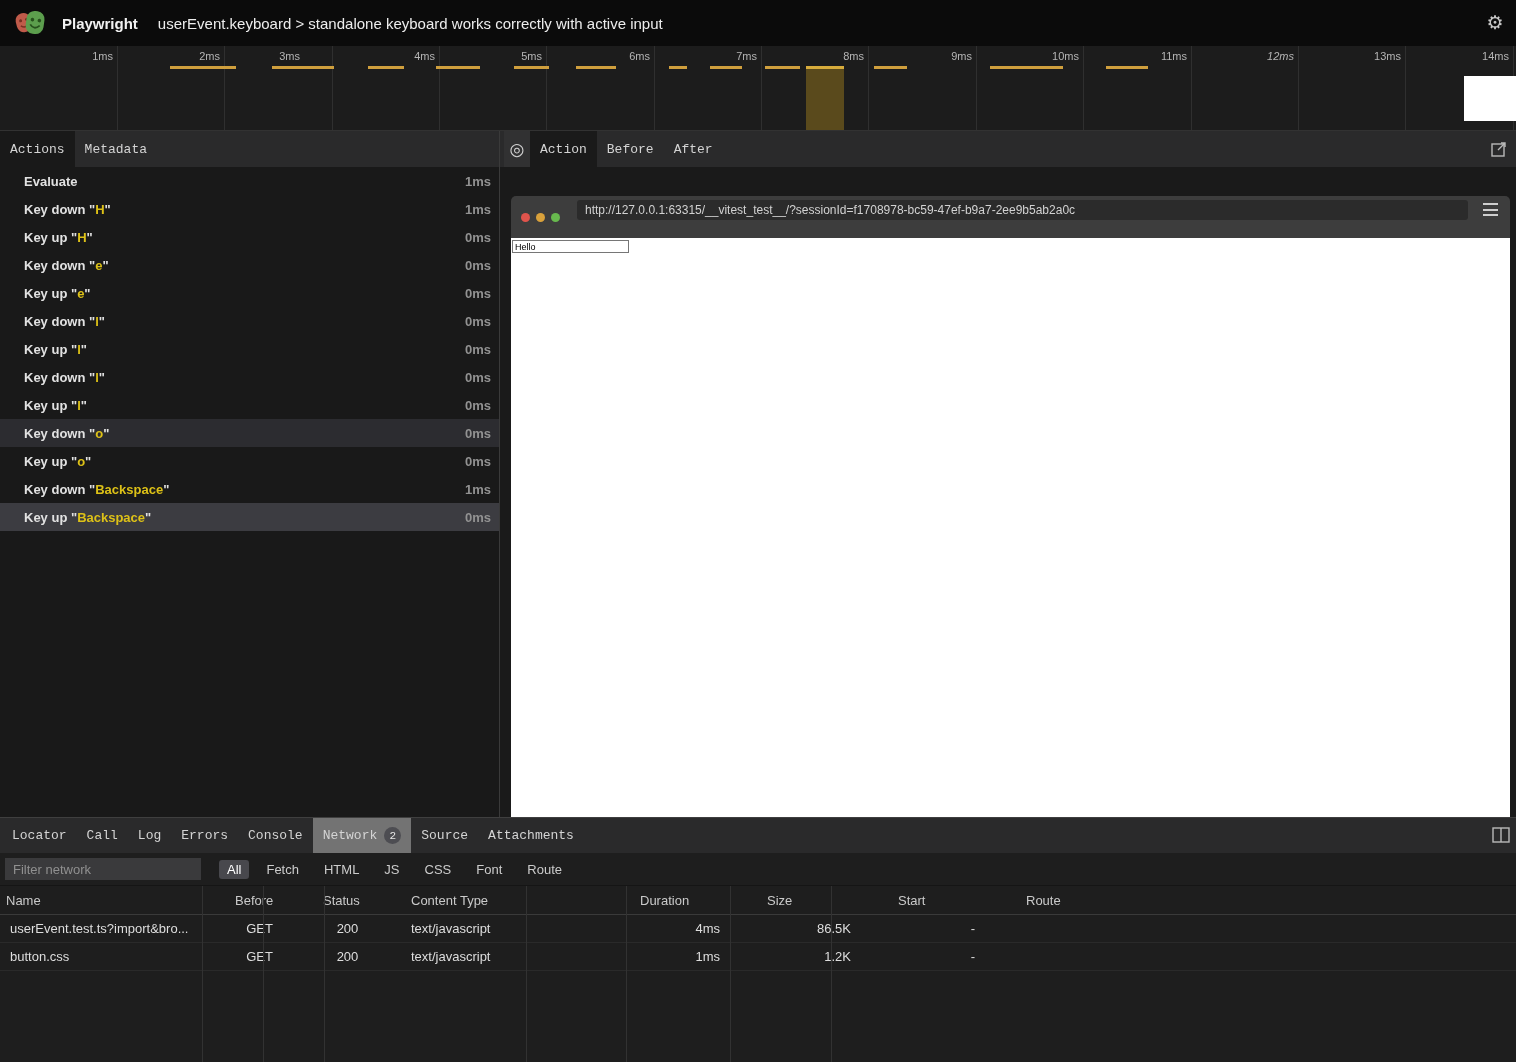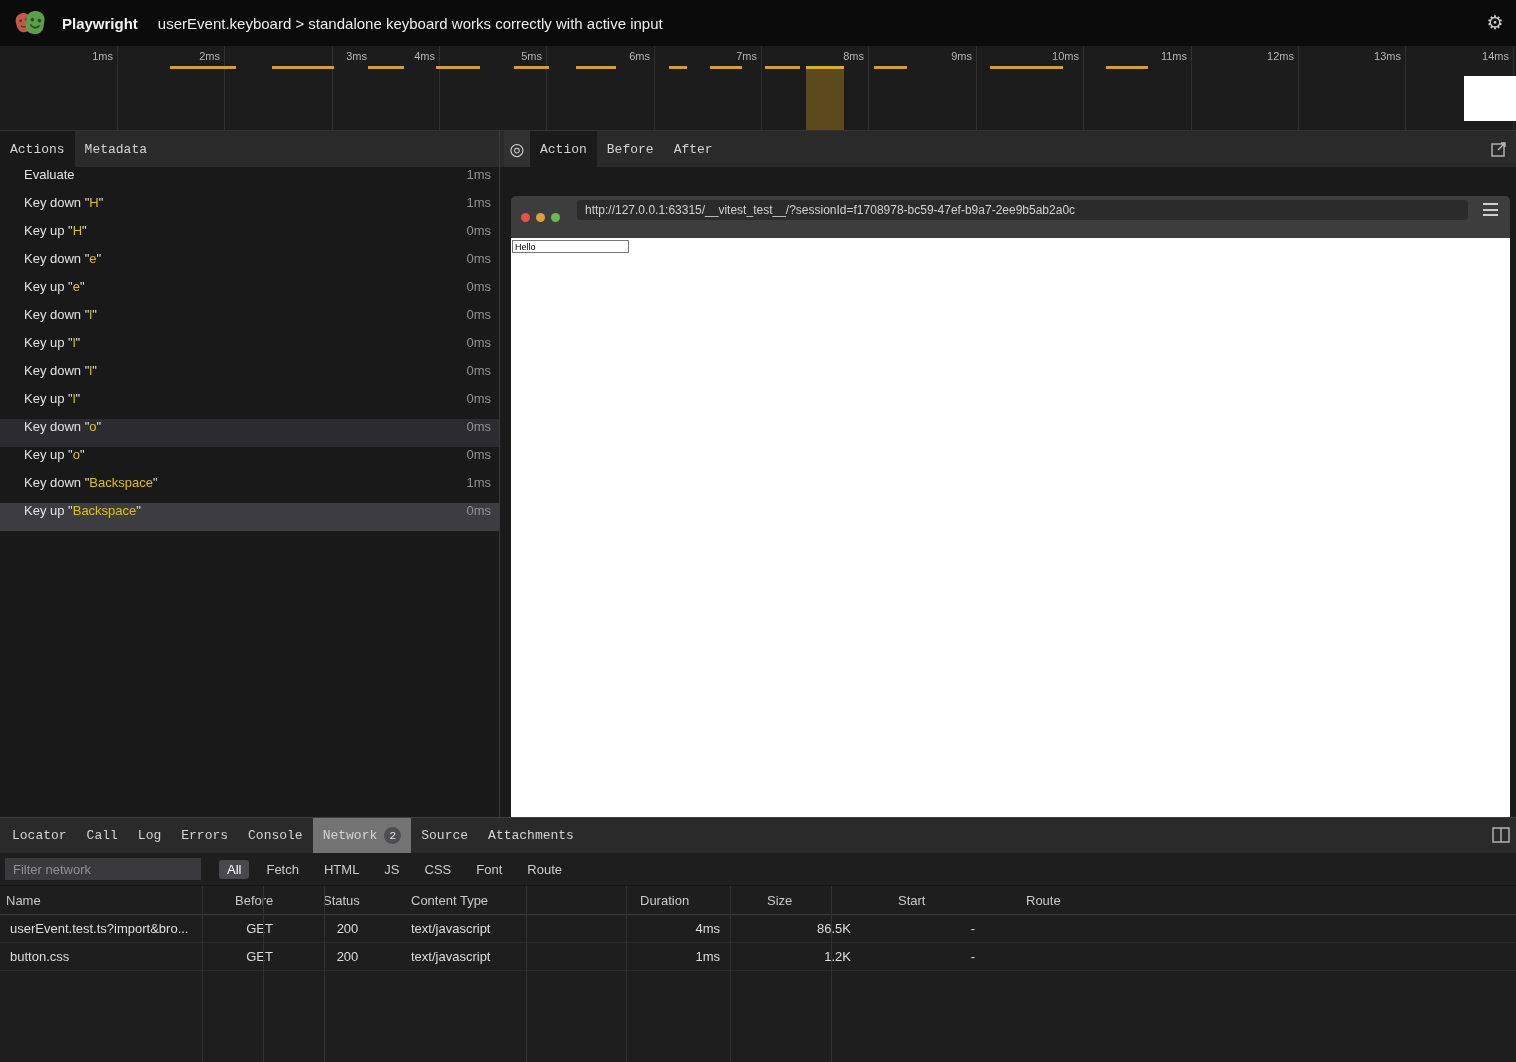--- a/index.html
+++ b/index.html
@@ -35,21 +35,21 @@
   .tab { display:flex; align-items:center; padding:0 10px; color:#d4d4d4; cursor:pointer; white-space:nowrap;font-family:Liberation Mono, monospace; }
   .tab.active { background:#191919; }
   .right-panel .tab.active { background:#1a1a1a; }
 
   .target-btn { width:26px; margin-left:4px; display:flex; align-items:center; justify-content:center;
                 color:#cfcfcf; font-size:17px; background:#313132; cursor:pointer; }
   .extlink-btn { position:absolute; right:8px; top:9px; width:18px; height:18px; cursor:pointer; }
 
   
   .action-list { position:absolute; left:0; top:36px; width:499px; bottom:0; overflow:hidden; }
-  .arow { height:28px; display:flex; align-items:flex-start; padding:0 8px 0 24px; cursor:pointer; }
+  .arow { height:28px; display:flex; align-items:center; padding:0 8px 0 24px; cursor:pointer;font-weight:bold; }
   .arow.hovered  { background:#2c2c30; }
   .arow.selected { background:#3c3c41; }
   .arow .t { color:#e2e2e2; }
   .arow .q { color:#e2e2e2; }
   .arow .key { color:#ddc117; }
   .arow .sp { flex:1; }
   .arow .dur { color:#929292; }
 
   
   .snapshot { position:absolute; left:0; top:36px; right:0; bottom:0; }
@@ -116,39 +116,39 @@
   <span class="test-title">userEvent.keyboard &gt; standalone keyboard works correctly with active input</span>
   <span class="gear">⚙</span>
 </div>
 
 <div class="timeline">
     <div class="tl-grid" style="left: 117px;"></div>
     <div class="tl-label" style="right: 1403px;">1ms</div>
     <div class="tl-grid" style="left: 224px;"></div>
     <div class="tl-label" style="right: 1296px;">2ms</div>
     <div class="tl-grid" style="left: 332px;"></div>
-    <div class="tl-label" style="right: 1149px;">3ms</div>
+    <div class="tl-label" style="right: 1216px;">3ms</div>
     <div class="tl-grid" style="left: 439px;"></div>
     <div class="tl-label" style="right: 1081px;">4ms</div>
     <div class="tl-grid" style="left: 546px;"></div>
     <div class="tl-label" style="right: 974px;">5ms</div>
     <div class="tl-grid" style="left: 654px;"></div>
     <div class="tl-label" style="right: 866px;">6ms</div>
     <div class="tl-grid" style="left: 761px;"></div>
     <div class="tl-label" style="right: 759px;">7ms</div>
     <div class="tl-grid" style="left: 868px;"></div>
     <div class="tl-label" style="right: 652px;">8ms</div>
     <div class="tl-grid" style="left: 976px;"></div>
     <div class="tl-label" style="right: 544px;">9ms</div>
     <div class="tl-grid" style="left: 1083px;"></div>
     <div class="tl-label" style="right: 437px;">10ms</div>
     <div class="tl-grid" style="left: 1191px;"></div>
     <div class="tl-label" style="right: 329px;">11ms</div>
     <div class="tl-grid" style="left: 1298px;"></div>
-    <div class="tl-label" style="right: 222px;">12ms</div>
+    <div class="tl-label" style="right: 222px; font-style: italic;">12ms</div>
     <div class="tl-grid" style="left: 1405px;"></div>
     <div class="tl-label" style="right: 115px;">13ms</div>
     <div class="tl-grid" style="left: 1513px;"></div>
     <div class="tl-label" style="right: 7px;">14ms</div>
     <div class="tl-tick" style="left: 170px; width: 66px;"></div>
     <div class="tl-tick" style="left: 272px; width: 62px;"></div>
     <div class="tl-tick" style="left: 368px; width: 36px;"></div>
     <div class="tl-tick" style="left: 436px; width: 44px;"></div>
     <div class="tl-tick" style="left: 514px; width: 35px;"></div>
     <div class="tl-tick" style="left: 576px; width: 40px;"></div>

